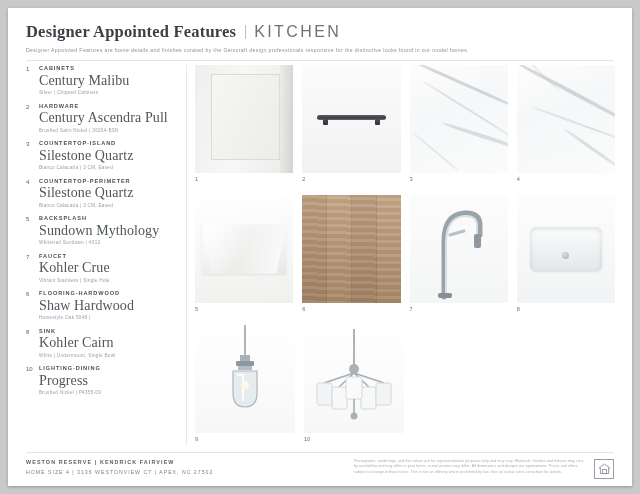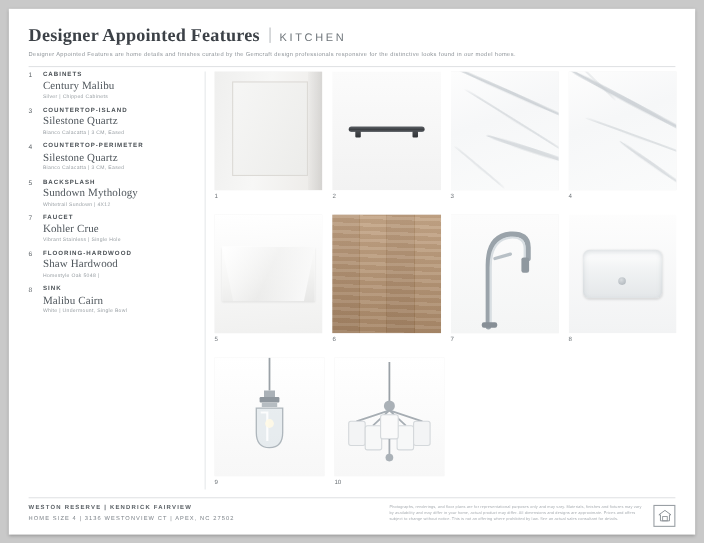--- a/index.html
+++ b/index.html
@@ -44,21 +44,21 @@
     letter-spacing: .2px;
   }
   .title-divider {
     width: 1px;
     height: 14px;
     background: #b9bdc1;
     margin: 0 8px 0 9px;
     align-self: center;
   }
   .title-sub {
-    font-size: 10px;
+    font-size: 16px;
     letter-spacing: 2.4px;
     color: #6c7378;
   }
   .subtitle {
     margin-top: 5px;
     font-size: 5.2px;
     letter-spacing: .35px;
     color: #8d9398;
     line-height: 1.5;
   }
@@ -92,21 +92,21 @@
   .spec-body { flex: 1; }
   .spec-cat {
     font-size: 5.6px;
     font-weight: bold;
     letter-spacing: .9px;
     color: #4a5055;
     text-transform: uppercase;
   }
   .spec-name {
     font-family: "Liberation Serif", serif;
-    font-size: 10px;
+    font-size: 14px;
     color: #4f565c;
     margin-top: 1.5px;
     letter-spacing: .1px;
   }
   .spec-desc {
     font-size: 4.6px;
     color: #9aa0a5;
     margin-top: 1.5px;
     letter-spacing: .3px;
   }
@@ -347,20 +347,28 @@
 
     <div class="spec-item">
       <div class="spec-num">1</div>
       <div class="spec-body">
         <div class="spec-cat">CABINETS</div>
         <div class="spec-name">Century Malibu</div>
         <div class="spec-desc">Silver  |  Chipped Cabinets</div>
       </div>
     </div>
 
+    <div class="spec-item">
+      <div class="spec-num">2</div>
+      <div class="spec-body">
+        <div class="spec-cat">HARDWARE</div>
+        <div class="spec-name">Century Ascendra Pull</div>
+        <div class="spec-desc">Brushed Satin Nickel  |  36204-BSN</div>
+      </div>
+    </div>
 
     <div class="spec-item">
       <div class="spec-num">3</div>
       <div class="spec-body">
         <div class="spec-cat">COUNTERTOP-ISLAND</div>
         <div class="spec-name">Silestone Quartz</div>
         <div class="spec-desc">Bianco Calacatta  |  3 CM, Eased</div>
       </div>
     </div>
 
@@ -397,26 +405,34 @@
         <div class="spec-cat">FLOORING-HARDWOOD</div>
         <div class="spec-name">Shaw Hardwood</div>
         <div class="spec-desc">Homestyle Oak 5048  |</div>
       </div>
     </div>
 
     <div class="spec-item">
       <div class="spec-num">8</div>
       <div class="spec-body">
         <div class="spec-cat">SINK</div>
-        <div class="spec-name">Malibu Cairn</div>
+        <div class="spec-name">Kohler Cairn</div>
         <div class="spec-desc">White  |  Undermount, Single Bowl</div>
       </div>
     </div>
 
 
+    <div class="spec-item">
+      <div class="spec-num">10</div>
+      <div class="spec-body">
+        <div class="spec-cat">LIGHTING-DINING</div>
+        <div class="spec-name">Progress</div>
+        <div class="spec-desc">Brushed Nickel  |  P4355-09</div>
+      </div>
+    </div>
 
   </div>
 
   <div class="vrule"></div>
 
   <div class="grid">
 
     <div class="row">
 
       <div class="cell">

